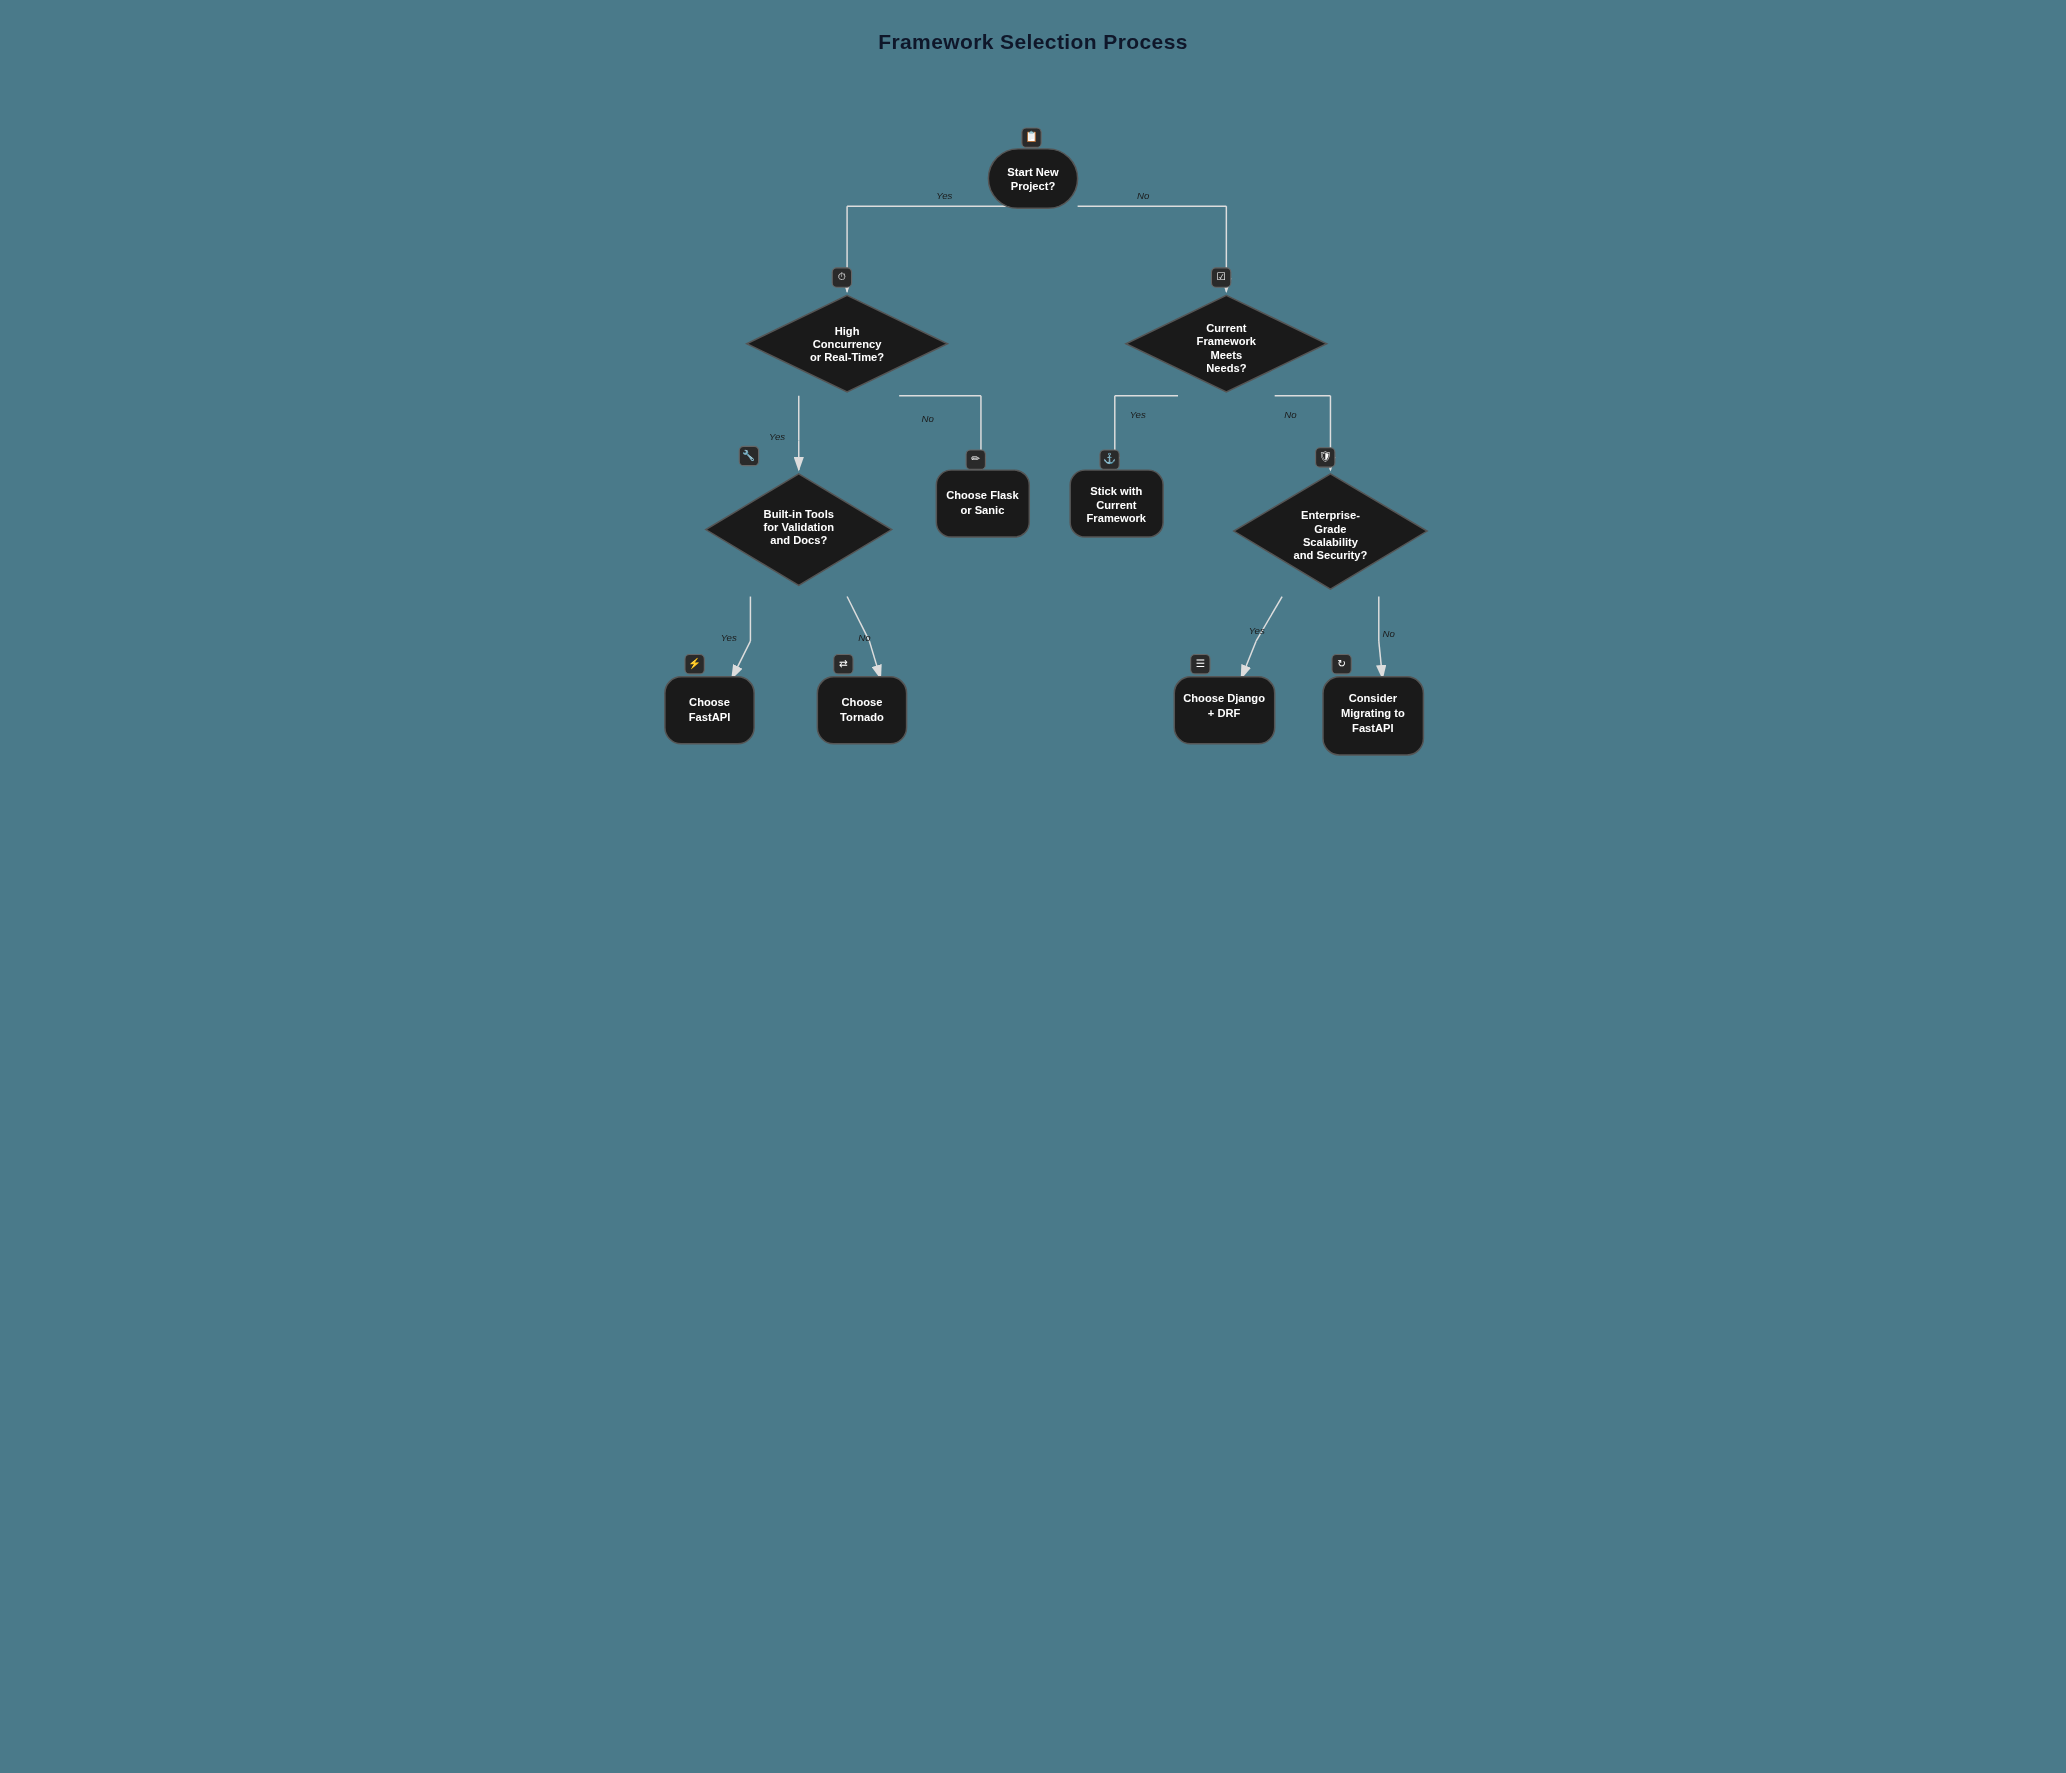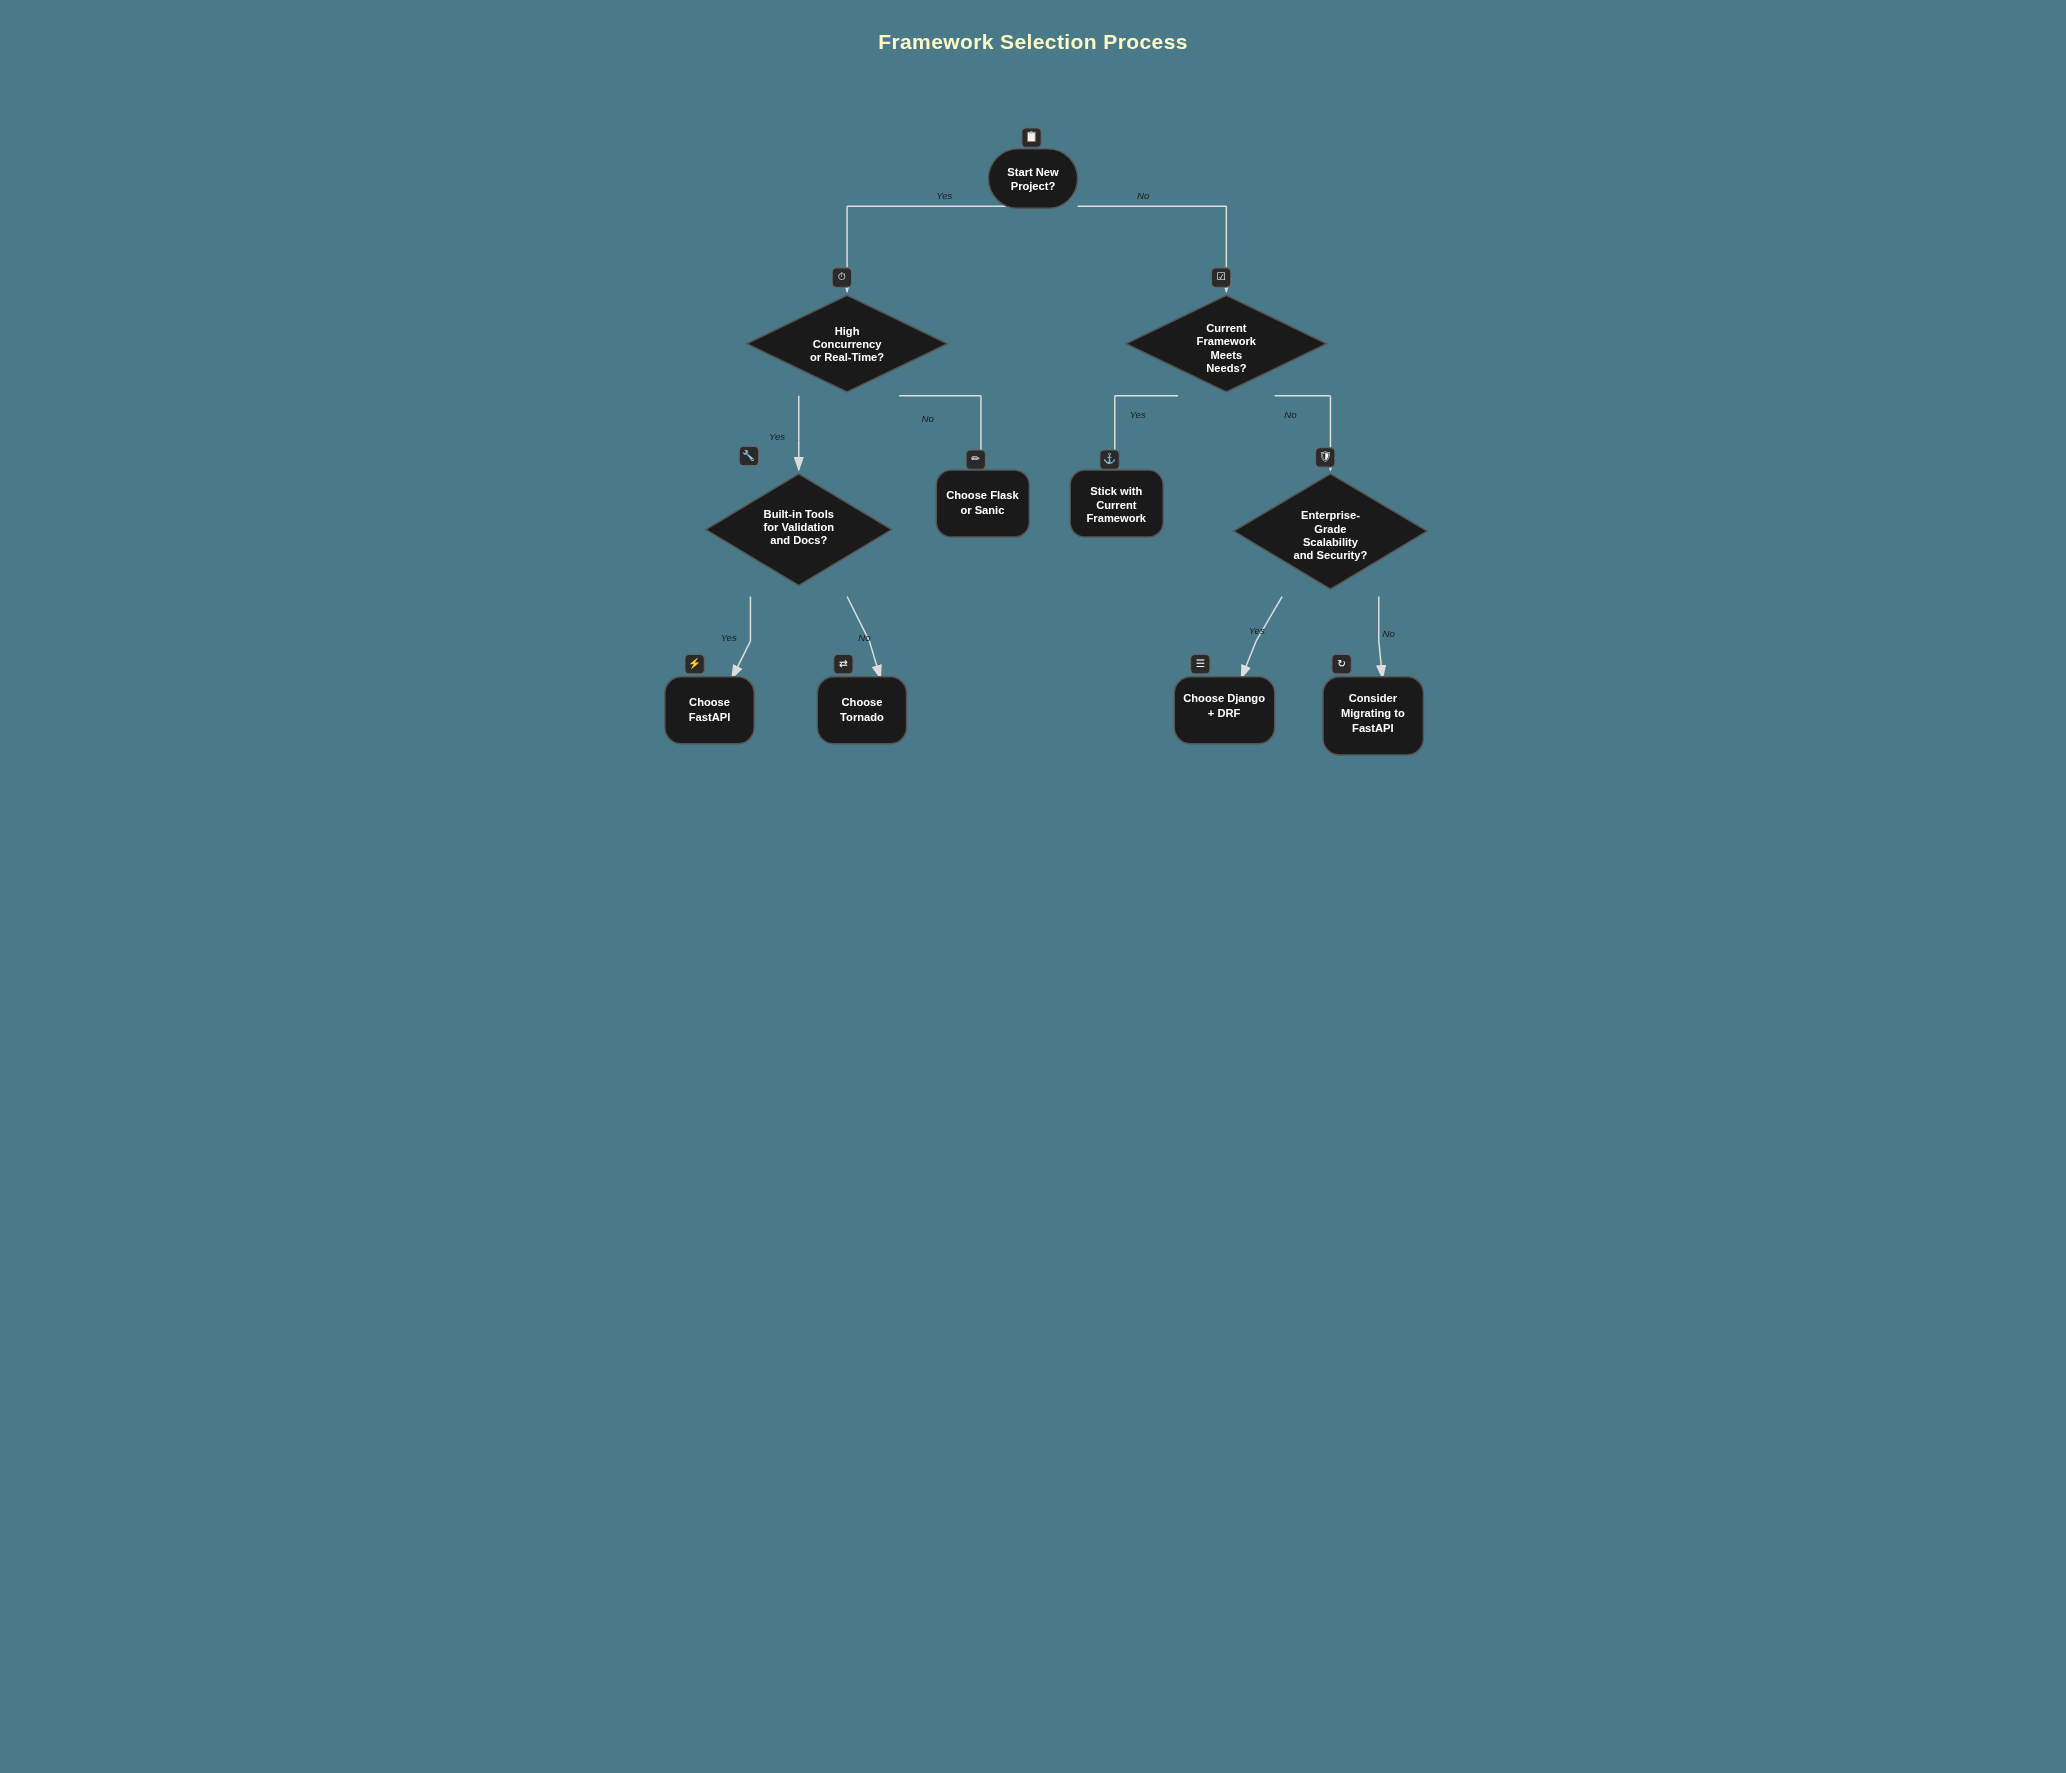--- a/index.html
+++ b/index.html
@@ -16,21 +16,21 @@
 
     .flowchart-container {
       width: 818px;
       position: relative;
     }
 
     .chart-title {
       text-align: center;
       font-size: 21px;
       font-weight: bold;
-      color: #fef9c3;
+      color: #0f172a;
       margin-bottom: 22px;
       letter-spacing: 0.4px;
     }
 
     svg.flowchart-svg {
       width: 100%;
       height: auto;
       overflow: visible;
     }
 

